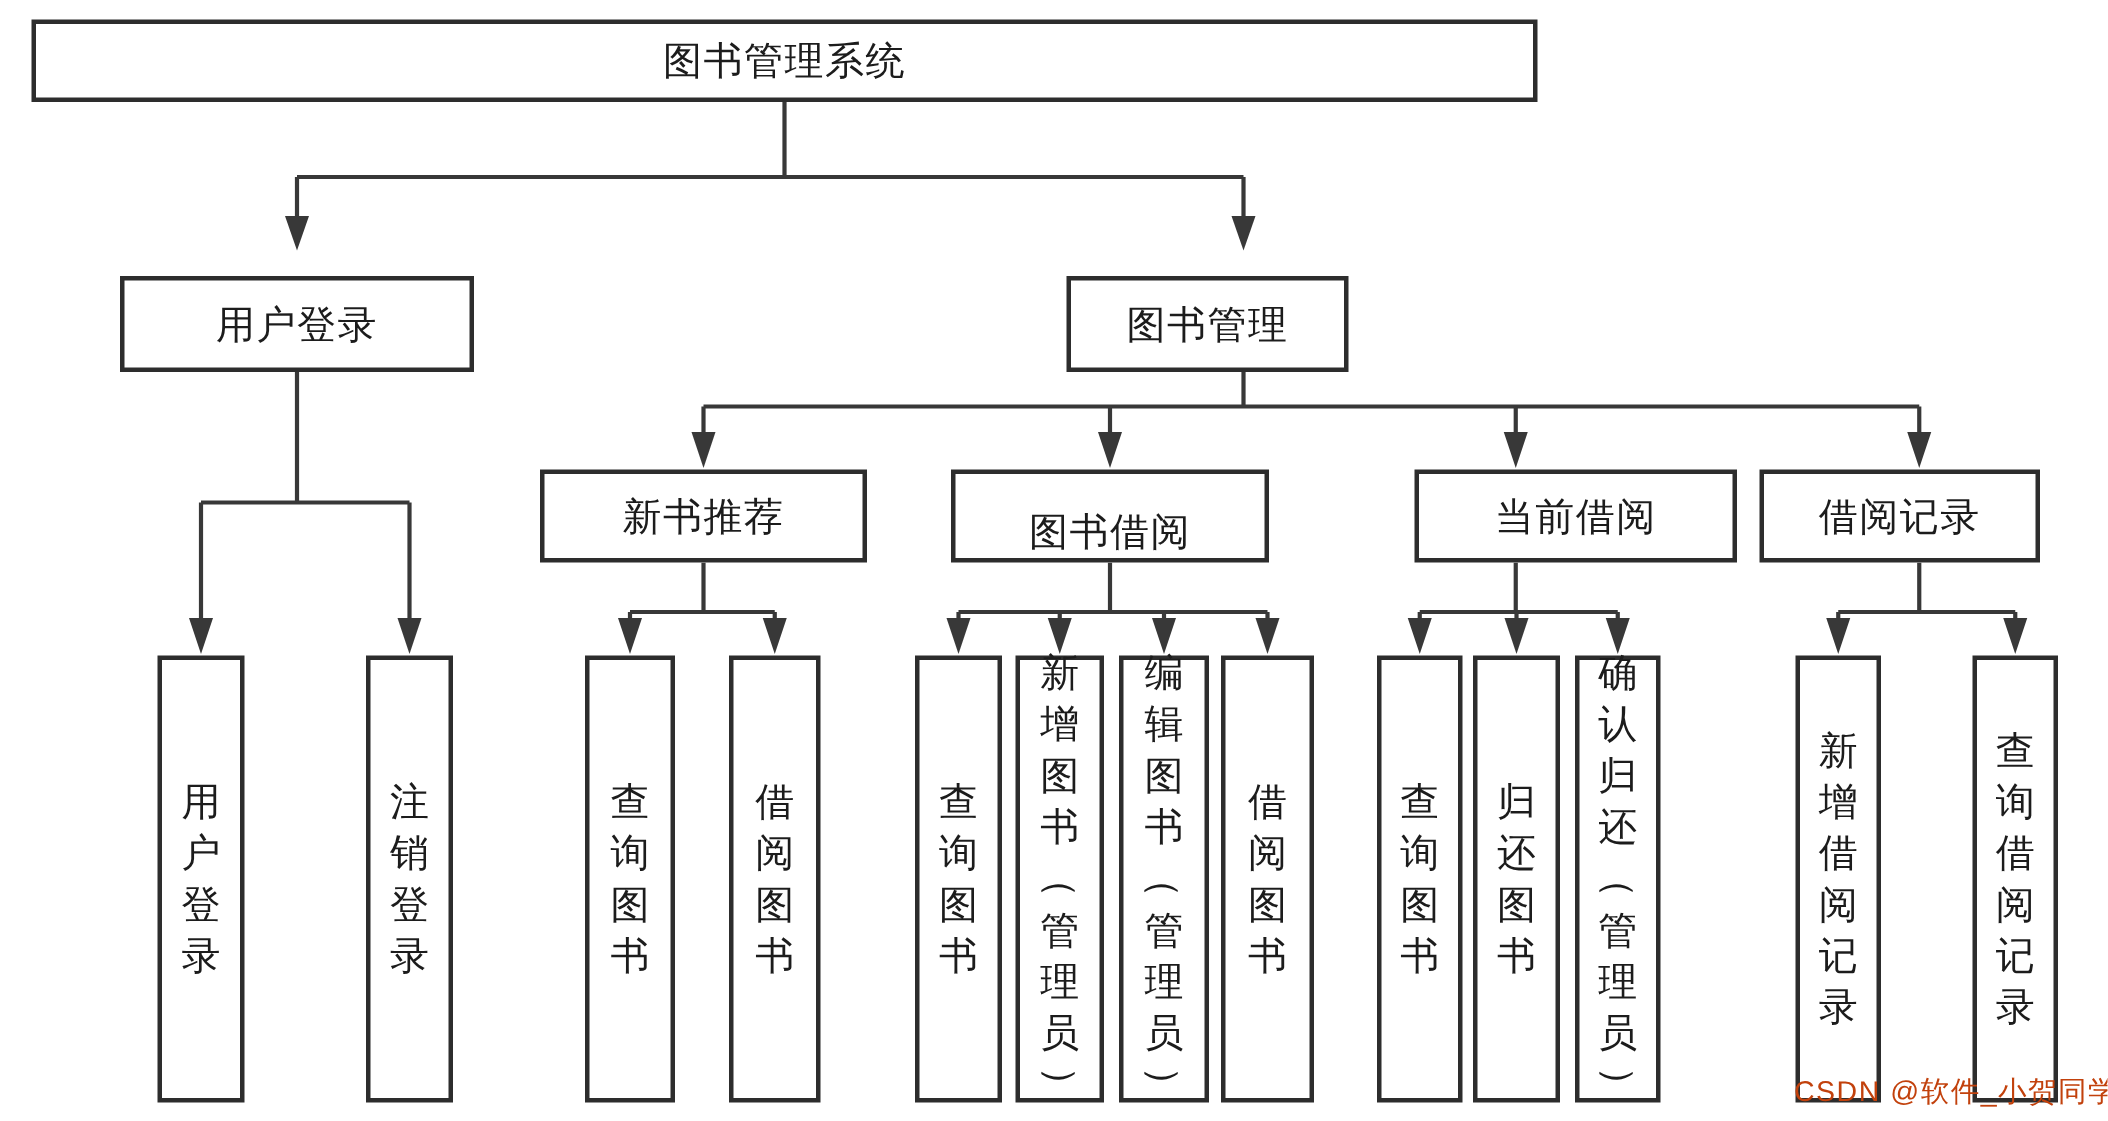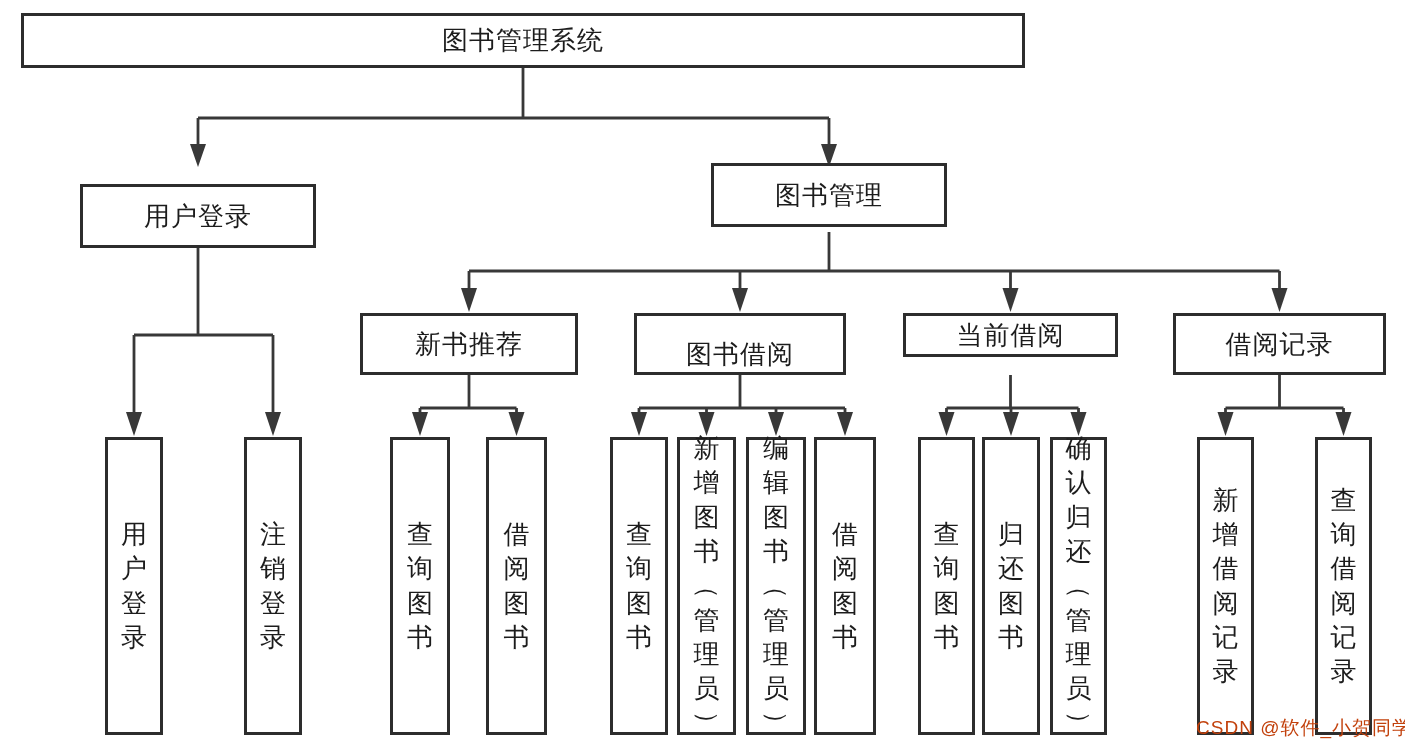--- a/index.html
+++ b/index.html
@@ -132,34 +132,34 @@
     </g>
   </svg>
 
   <div class="node" style="left:21px; top:13px; width:1004px; height:55px;">
     <span class="hlabel">图书管理系统</span>
   </div>
 
   <div class="node" style="left:80px; top:168px; width:236px; height:64px;margin-top:16px;">
     <span class="hlabel">用户登录</span>
   </div>
-  <div class="node" style="left:711px; top:163px; width:236px; height:64px;">
+  <div class="node" style="left:711px; top:184px; width:188px; height:64px;">
     <span class="hlabel">图书管理</span>
   </div>
 
   <div class="node" style="left:360px; top:313px; width:218px; height:62px;">
     <span class="hlabel">新书推荐</span>
   </div>
   <div class="node" style="left:634px; top:313px; width:212px; height:62px;align-items:flex-end;">
     <span class="hlabel">图书借阅</span>
   </div>
-  <div class="node" style="left:903px; top:313px; width:215px; height:44px;">
+  <div class="node" style="left:943px; top:313px; width:215px; height:62px;">
     <span class="hlabel">当前借阅</span>
   </div>
-  <div class="node" style="left:1173px; top:313px; width:213px; height:62px;font-family:Liberation Serif, serif;">
+  <div class="node" style="left:1173px; top:313px; width:187px; height:62px;font-family:Liberation Serif, serif;">
     <span class="hlabel">借阅记录</span>
   </div>
 
   <div class="node vbox" style="left:105px; top:437px; width:58px; height:298px;">
     <div class="vtext">
         <div class="vchar">用</div>
         <div class="vchar">户</div>
         <div class="vchar">登</div>
         <div class="vchar">录</div>
       </div>

